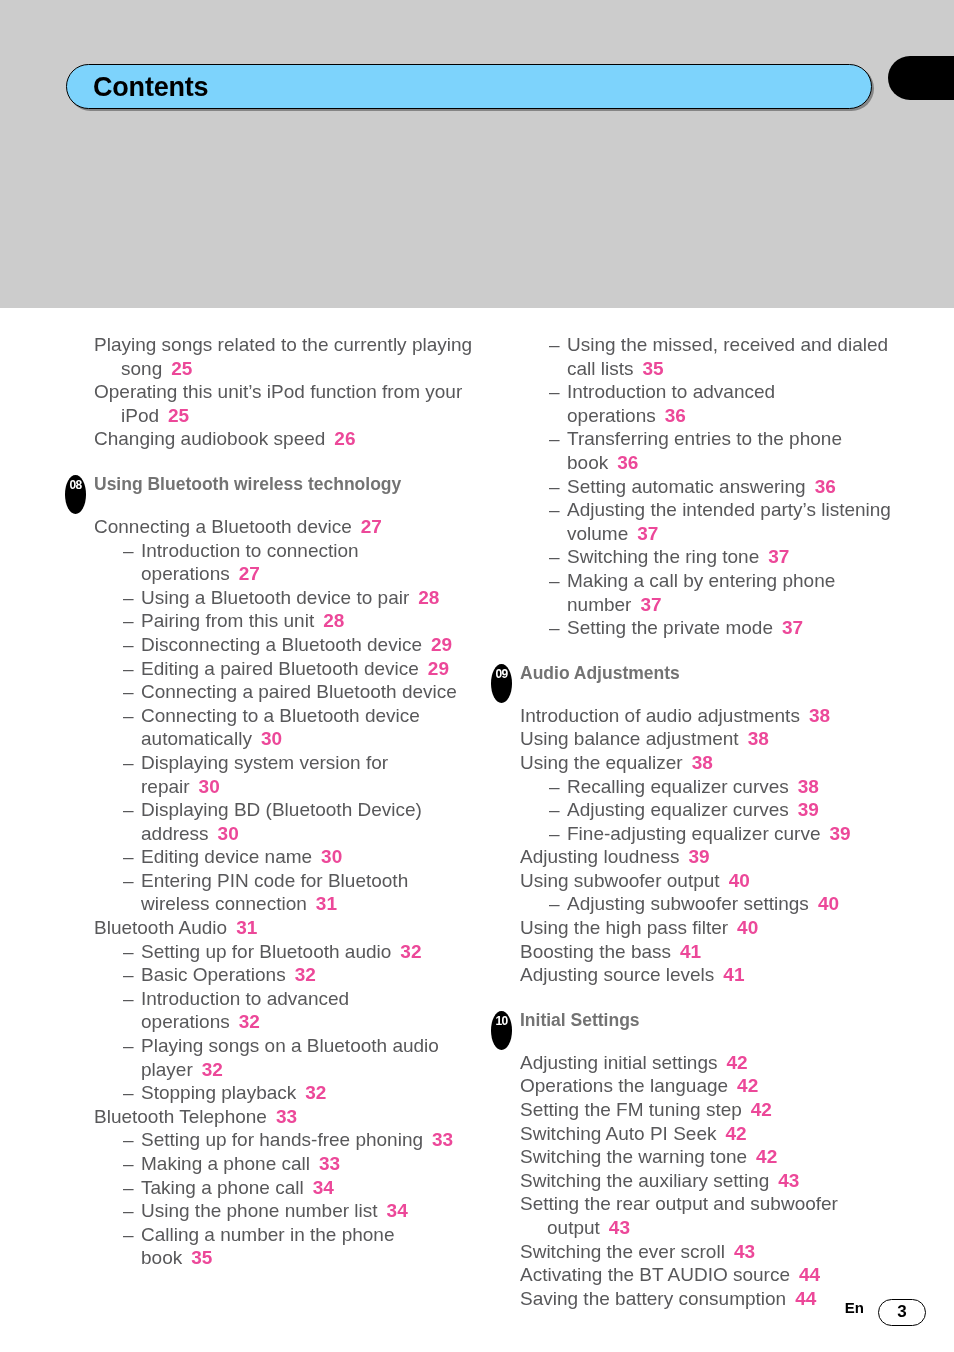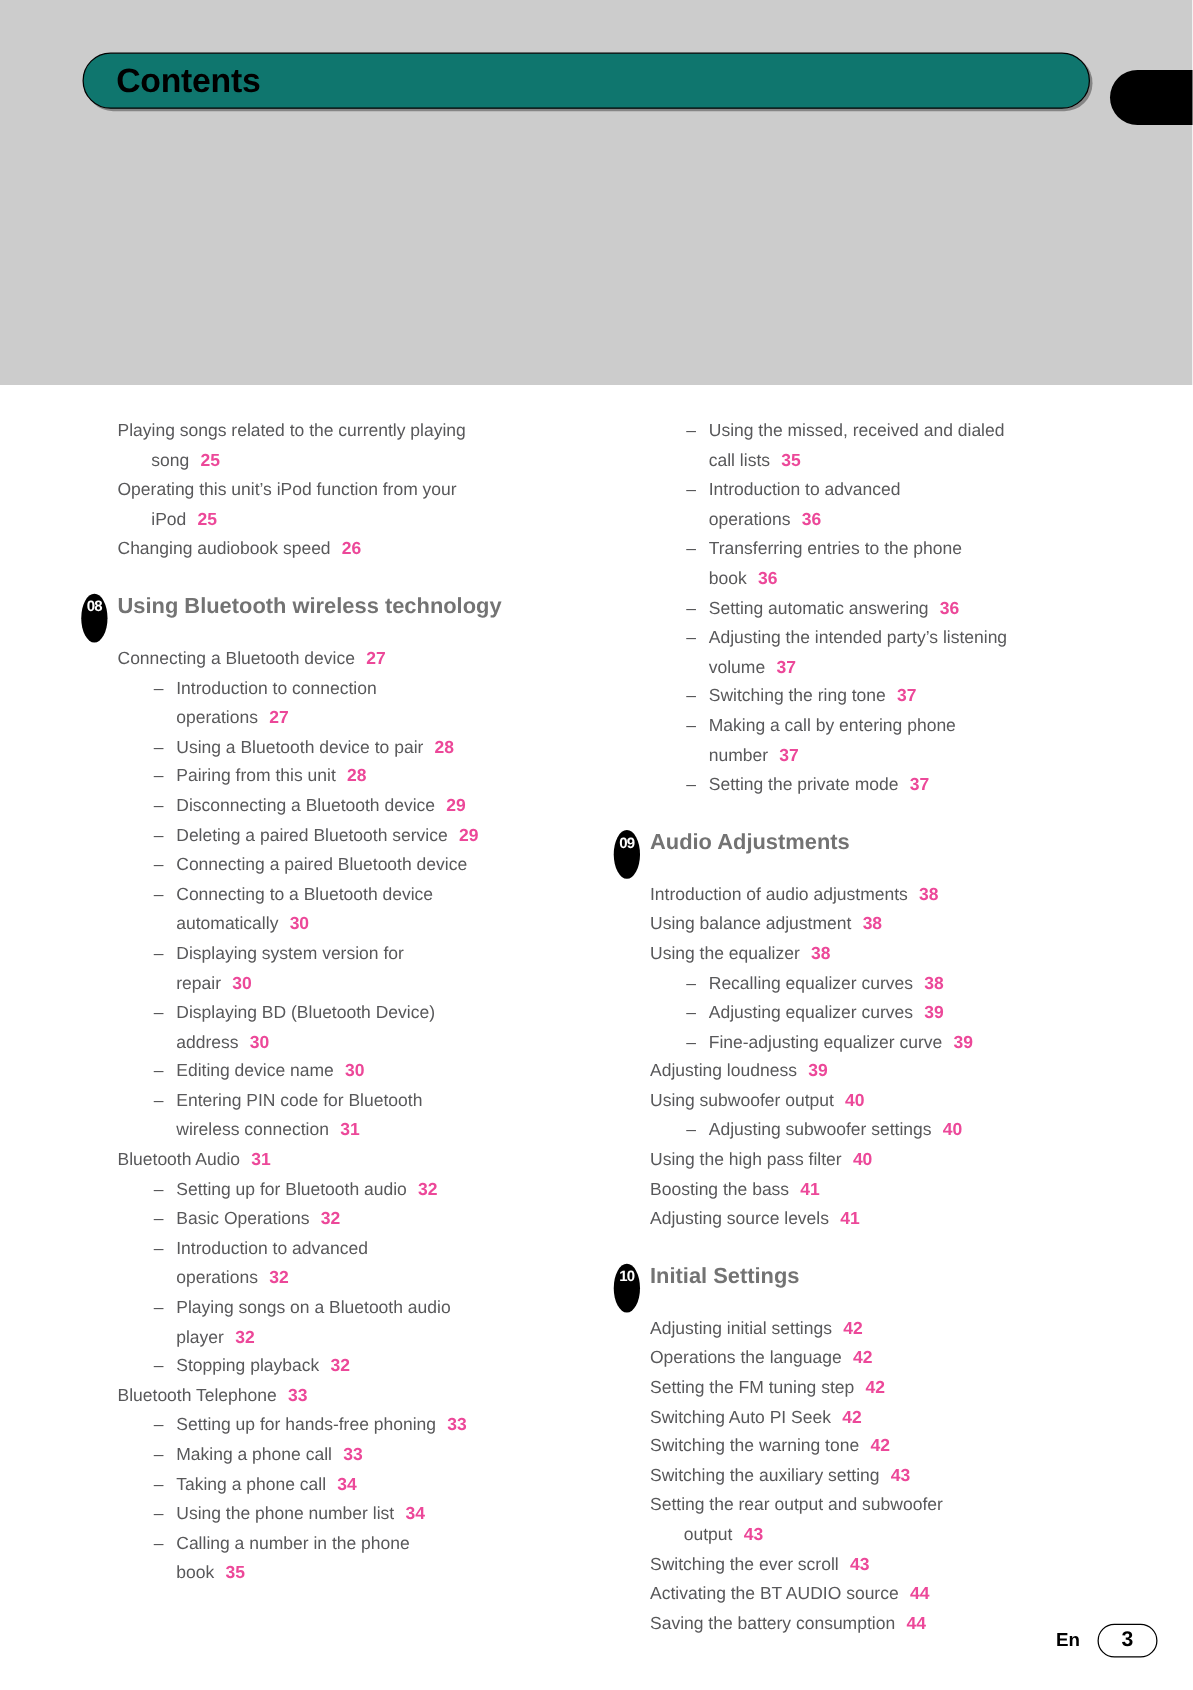--- a/index.html
+++ b/index.html
@@ -21,23 +21,23 @@
   }
 
   
   .header-wrap{
     position:absolute;
     left:0; top:0;
     width:954px; height:308px;
   }
   .title-box{
     position:absolute;
-    left:66px; top:42px;
+    left:66px; top:64px;
     width:806px; height:45px;
-    background:#0f766e;
+    background:#7dd3fc;
     border:1.6px solid #000000;
     border-radius:23px;
     box-shadow:2px 2px 0 rgba(0,0,0,0.35);
   }
   .title-text{
     position:absolute;
     left:26px; top:50%;
     transform:translateY(-50%);
     font-size:27px;
     font-weight:bold;
@@ -93,21 +93,21 @@
   }
   .chapter-title{
     margin-left:8px;
     font-size:17.5px;
     font-weight:bold;
     color:#737373;
     line-height:23.6px;
   }
 
   .entry{
-    font-size:14px;
+    font-size:19px;
     color:#58585a;
     line-height:23.6px;
     position:relative;
   }
   .entry.lvl1{
     padding-left:0;
     text-indent:0;
   }
   .entry.lvl1 .cont{ display:block; padding-left:27px; }
 
@@ -125,21 +125,21 @@
     color:#ec4899;
     padding-left:9px;
     letter-spacing:0px;
   }
 
   
   .footer{
     position:absolute;
     right:28px; bottom:26px;
     display:flex;
-    align-items:center;
+    align-items:flex-start;
   }
   .footer-lang{
     font-size:15px;
     font-weight:bold;
     color:#000000;
     margin-right:14px;
   }
   .footer-page{
     width:48px; height:27px;
     border:1.6px solid #000000;
@@ -171,21 +171,21 @@
       <div class="entry lvl1"><span>Changing audiobook speed</span><span class="pg">26</span></div>
       <div class="chapter">
         <div class="chapter-badge">08</div>
         <div class="chapter-title">Using Bluetooth wireless technology</div>
       </div>
       <div class="entry lvl1"><span>Connecting a Bluetooth device</span><span class="pg">27</span></div>
       <div class="entry lvl2"><span class="dash">–</span><span>Introduction to connection</span><span class="cont">operations<span class="pg">27</span></span></div>
       <div class="entry lvl2"><span class="dash">–</span><span>Using a Bluetooth device to pair</span><span class="pg">28</span></div>
       <div class="entry lvl2"><span class="dash">–</span><span>Pairing from this unit</span><span class="pg">28</span></div>
       <div class="entry lvl2"><span class="dash">–</span><span>Disconnecting a Bluetooth device</span><span class="pg">29</span></div>
-      <div class="entry lvl2"><span class="dash">–</span><span>Deleting a paired Bluetooth service</span><span class="pg">29</span></div>
+      <div class="entry lvl2"><span class="dash">–</span><span>Editing a paired Bluetooth device</span><span class="pg">29</span></div>
       <div class="entry lvl2"><span class="dash">–</span><span>Connecting a paired Bluetooth device</span></div>
       <div class="entry lvl2"><span class="dash">–</span><span>Connecting to a Bluetooth device</span><span class="cont">automatically<span class="pg">30</span></span></div>
       <div class="entry lvl2"><span class="dash">–</span><span>Displaying system version for</span><span class="cont">repair<span class="pg">30</span></span></div>
       <div class="entry lvl2"><span class="dash">–</span><span>Displaying BD (Bluetooth Device)</span><span class="cont">address<span class="pg">30</span></span></div>
       <div class="entry lvl2"><span class="dash">–</span><span>Editing device name</span><span class="pg">30</span></div>
       <div class="entry lvl2"><span class="dash">–</span><span>Entering PIN code for Bluetooth</span><span class="cont">wireless connection<span class="pg">31</span></span></div>
       <div class="entry lvl1"><span>Bluetooth Audio</span><span class="pg">31</span></div>
       <div class="entry lvl2"><span class="dash">–</span><span>Setting up for Bluetooth audio</span><span class="pg">32</span></div>
       <div class="entry lvl2"><span class="dash">–</span><span>Basic Operations</span><span class="pg">32</span></div>
       <div class="entry lvl2"><span class="dash">–</span><span>Introduction to advanced</span><span class="cont">operations<span class="pg">32</span></span></div>

